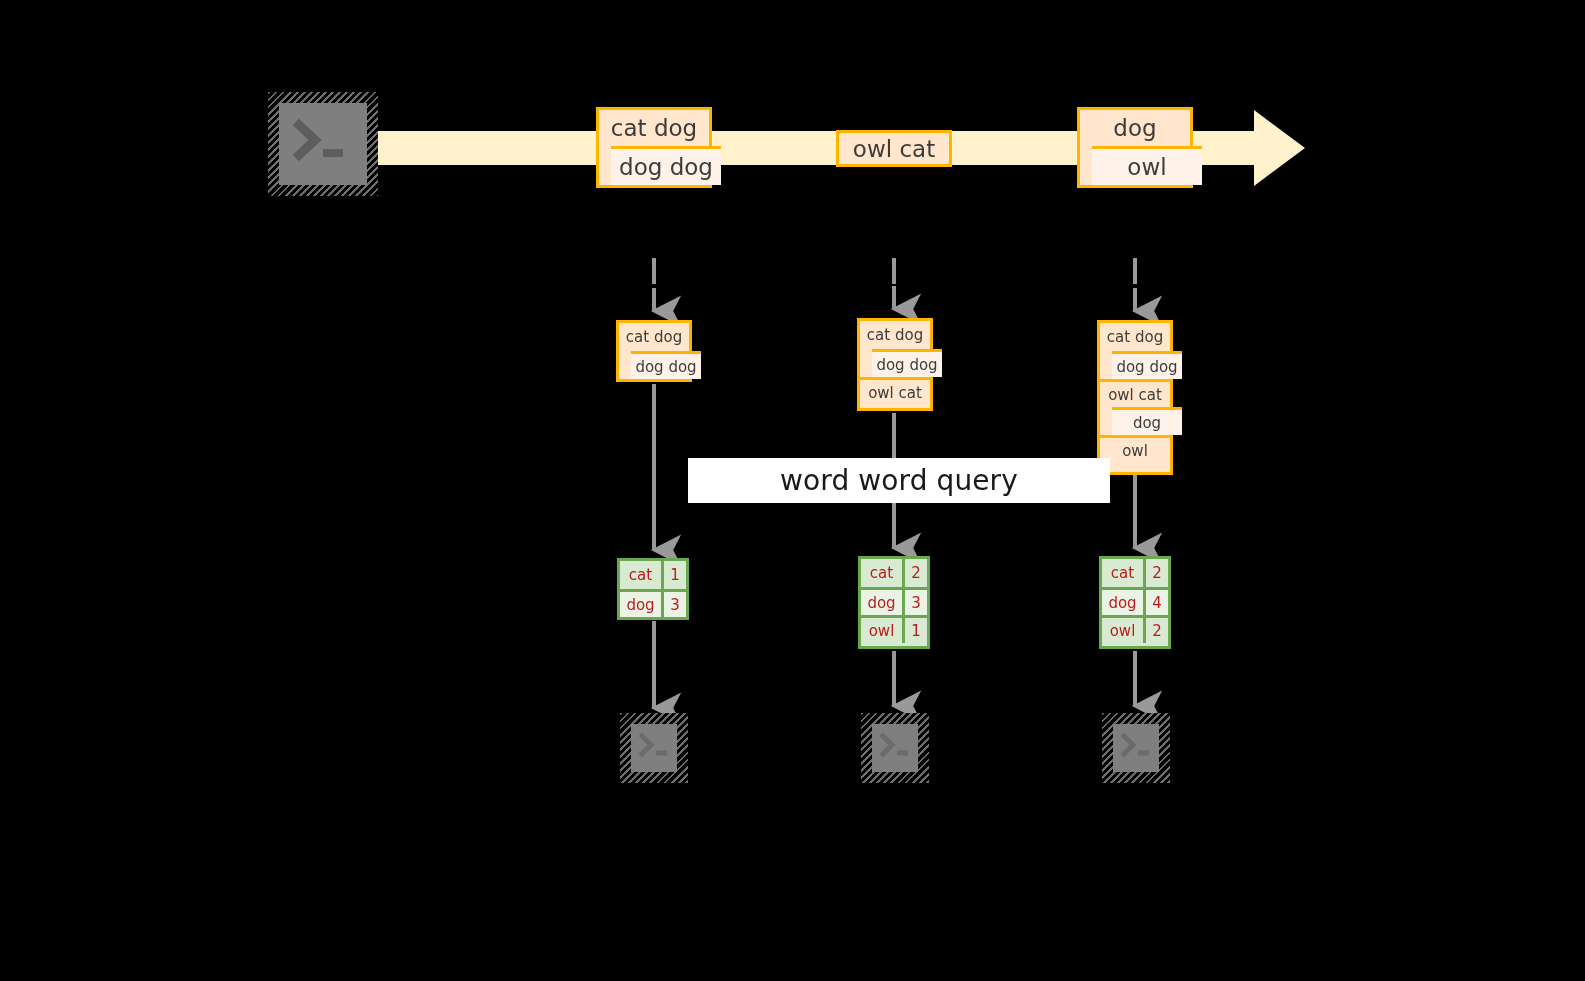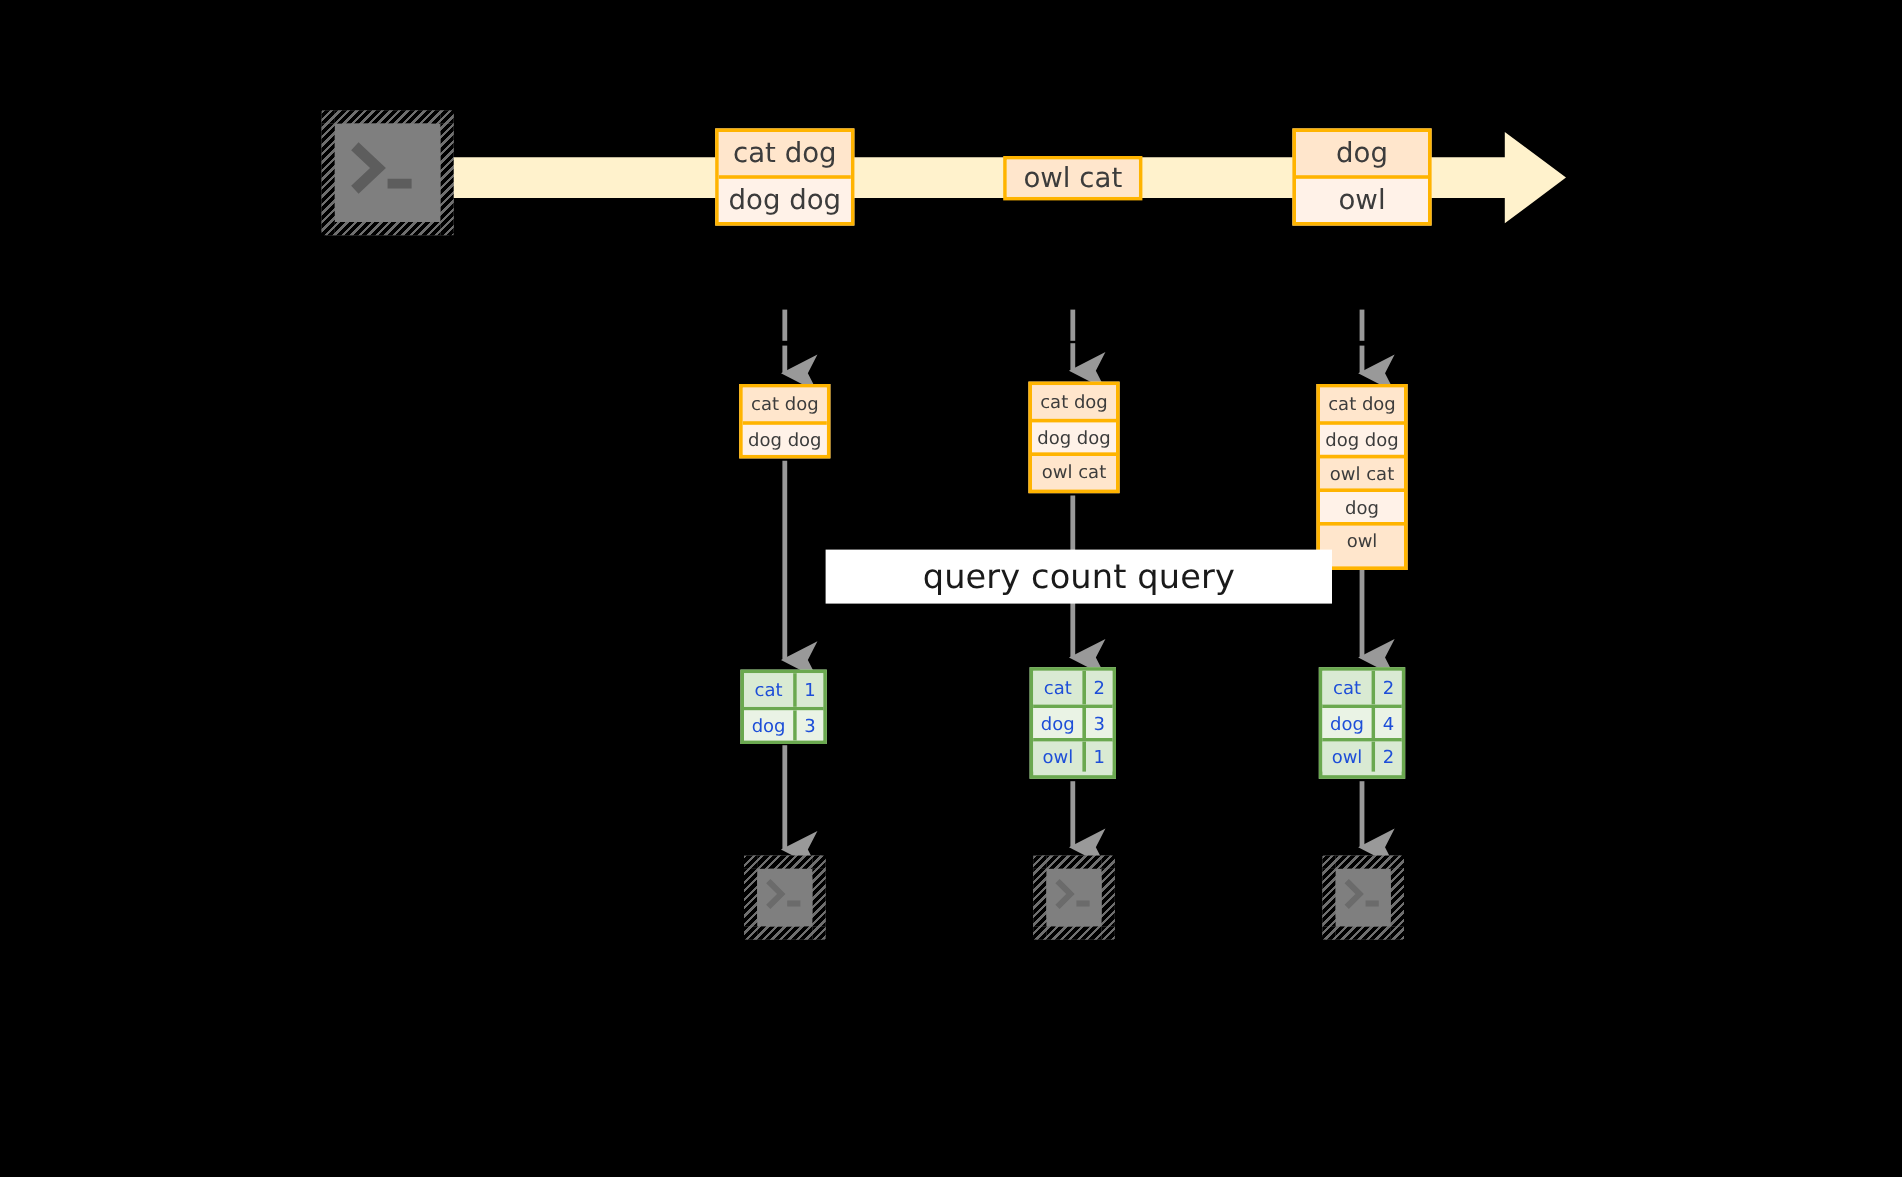--- a/index.html
+++ b/index.html
@@ -56,42 +56,42 @@
   .obox .row {
     box-sizing: border-box;
     width: 100%;
     display: flex;
     align-items: center;
     justify-content: center;
     color: #3c3c3c;
     white-space: nowrap;
   }
   .obox .row.alt { background: #ffe6cc; }
-  .obox .row.lite { background: #fff2e8; }
+  .obox .row.lite { background: #fff2e8; margin-left: 12px; }
   .obox .row + .row { border-top: 3px solid #ffb400; }
 
   
   .gbox {
     position: absolute;
     box-sizing: border-box;
     border: 3px solid #6aa84f;
     background: #d9ead3;
   }
   .gbox .trow {
     box-sizing: border-box;
     display: flex;
     width: 100%;
   }
   .gbox .trow + .trow { border-top: 3px solid #6aa84f; }
   .gbox .tc {
     box-sizing: border-box;
     display: flex;
     align-items: center;
     justify-content: center;
-    color: #1d4ed8;
+    color: #b91c1c;
     white-space: nowrap;
   }
   .gbox .tc.key { border-right: 3px solid #6aa84f; }
   .gbox .trow.dk .tc { background: #d9ead3; }
   .gbox .trow.lt .tc { background: #eaf3e5; }
 
   
   #query-label {
     position: absolute;
     left: 688px;
@@ -192,21 +192,21 @@
   </div>
 
   <div class="obox" style="left:1097px; top:320px; width:76px; height:155px;">
     <div class="row alt" style="height:28px; font-size:15px;">cat dog</div>
     <div class="row lite" style="height:28px; font-size:15px;">dog dog</div>
     <div class="row alt" style="height:28px; font-size:15px;">owl cat</div>
     <div class="row lite" style="height:28px; font-size:15px;">dog</div>
     <div class="row alt" style="height:28px; font-size:15px;">owl</div>
   </div>
 
-  <div id="query-label">query count query</div>
+  <div id="query-label">word word query</div>
 
   <div class="gbox" style="left:617px; top:558px; width:72px; height:62px;">
     <div class="trow dk" style="height:28px;">
       <div class="tc key" style="width:44px; font-size:15px;">cat</div>
       <div class="tc val" style="width:22px; font-size:15px;">1</div>
     </div>
     <div class="trow lt" style="height:28px;">
       <div class="tc key" style="width:44px; font-size:15px;">dog</div>
       <div class="tc val" style="width:22px; font-size:15px;">3</div>
     </div>

